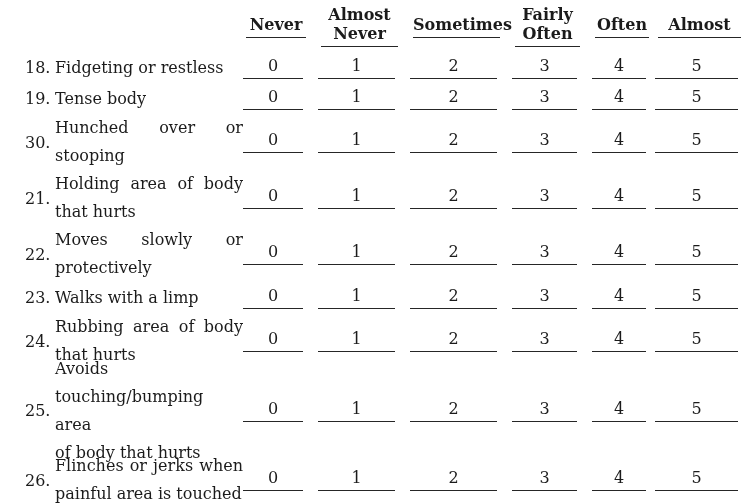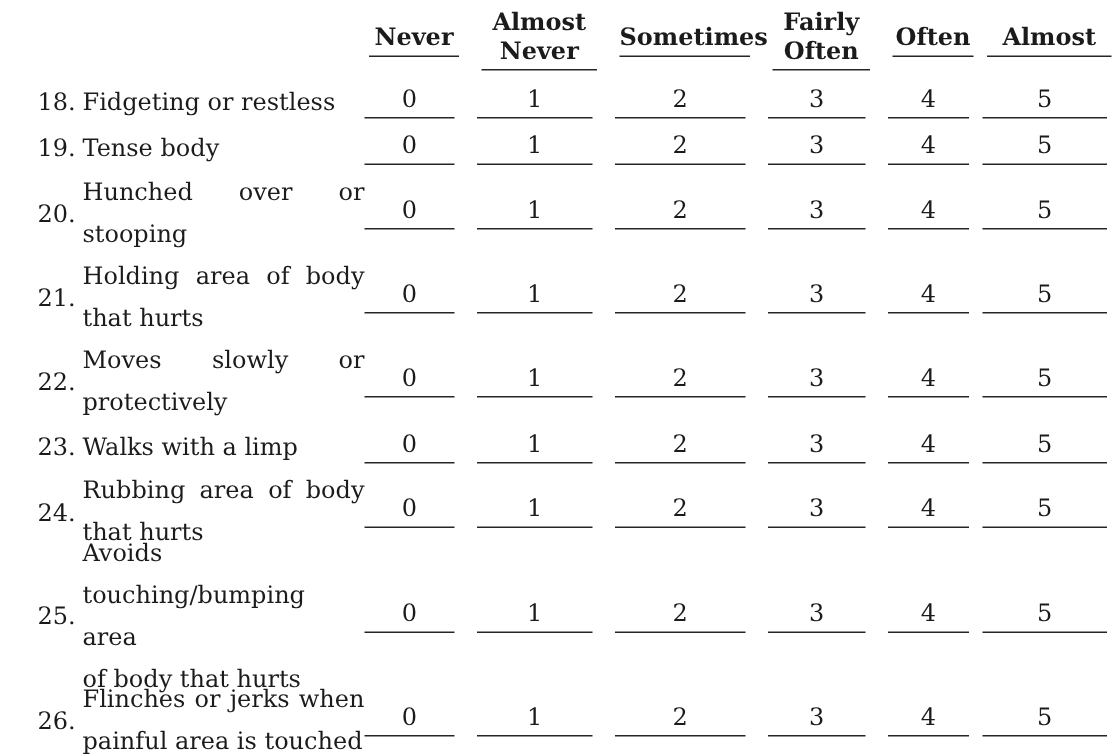--- a/index.html
+++ b/index.html
@@ -130,21 +130,21 @@
           </div>
           <div class="col c4">
             <div class="vcell">4</div>
           </div>
           <div class="col c5">
             <div class="vcell">5</div>
           </div>
         </div>
       </div>
       <div class="row h2">
-        <div class="numcol">20.</div>
+        <div class="numcol">30.</div>
         <div class="itemcol">
           <div class="just">Hunched over or</div>
           <div class="last">stooping</div>
         </div>
         <div class="cols">
           <div class="col c0">
             <div class="vcell">0</div>
           </div>
           <div class="col c1">
             <div class="vcell">1</div>

